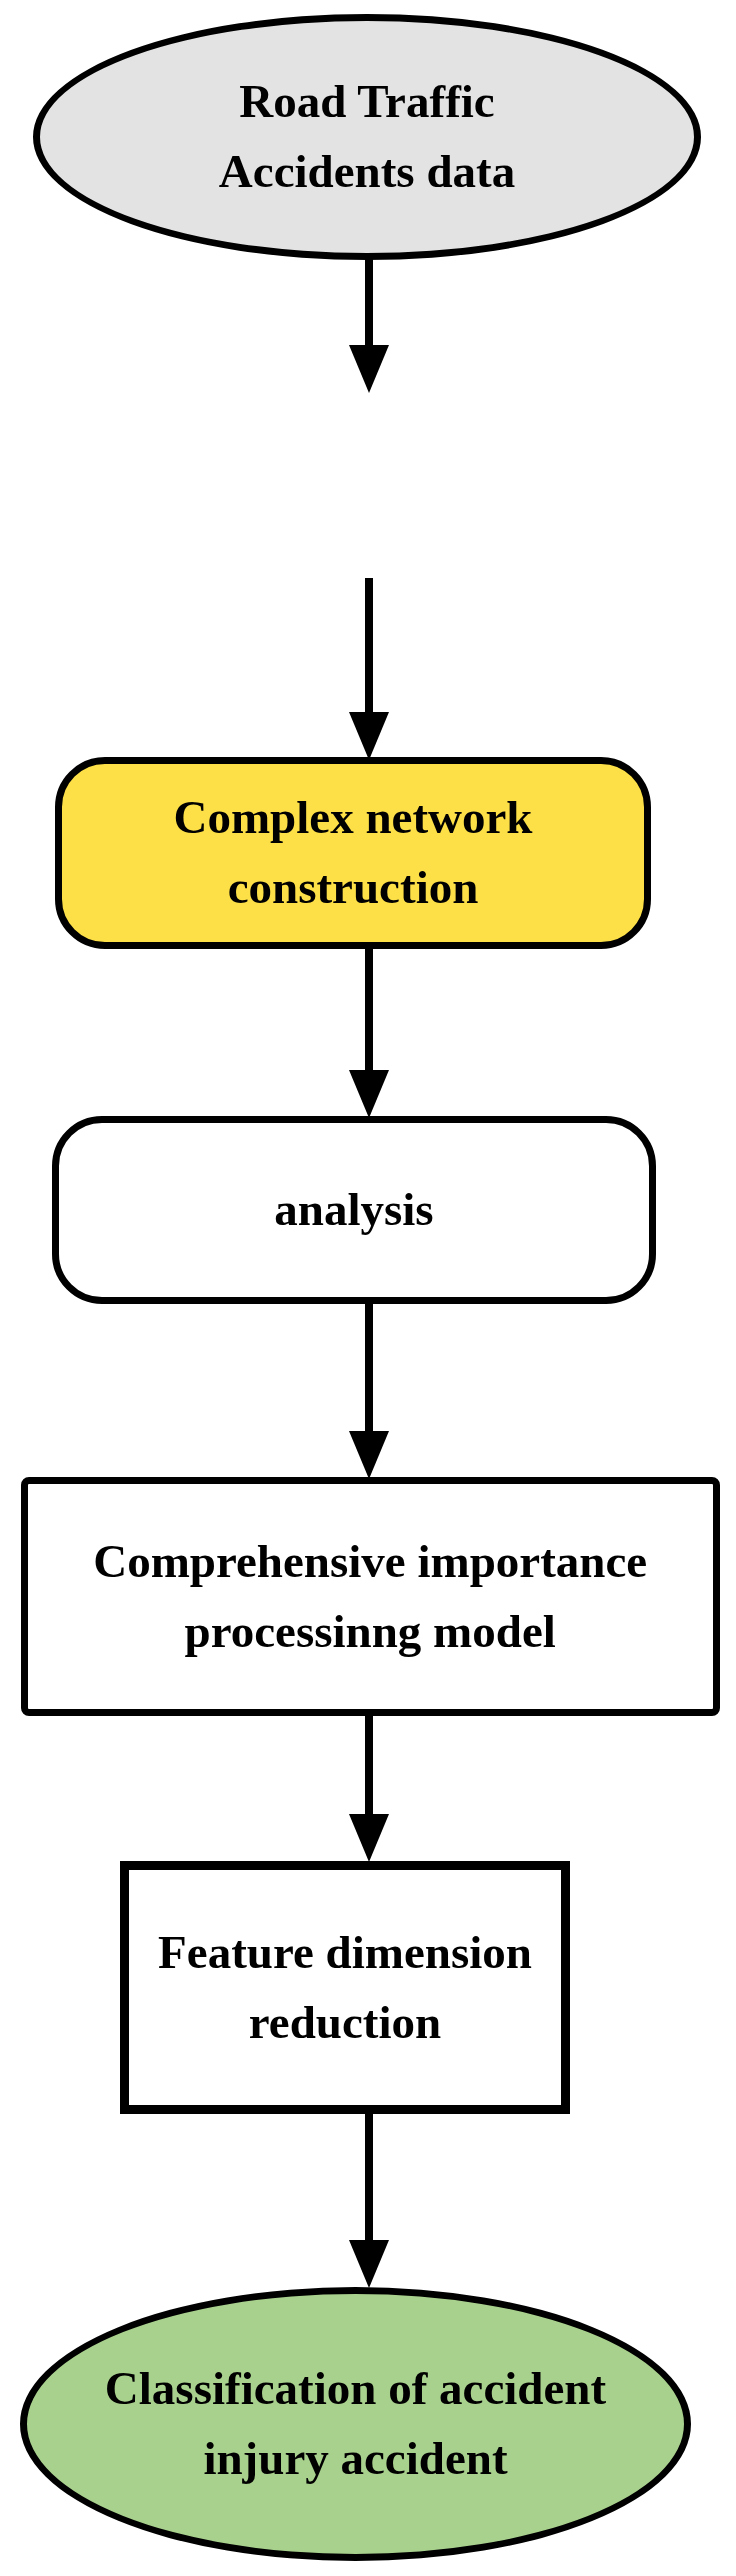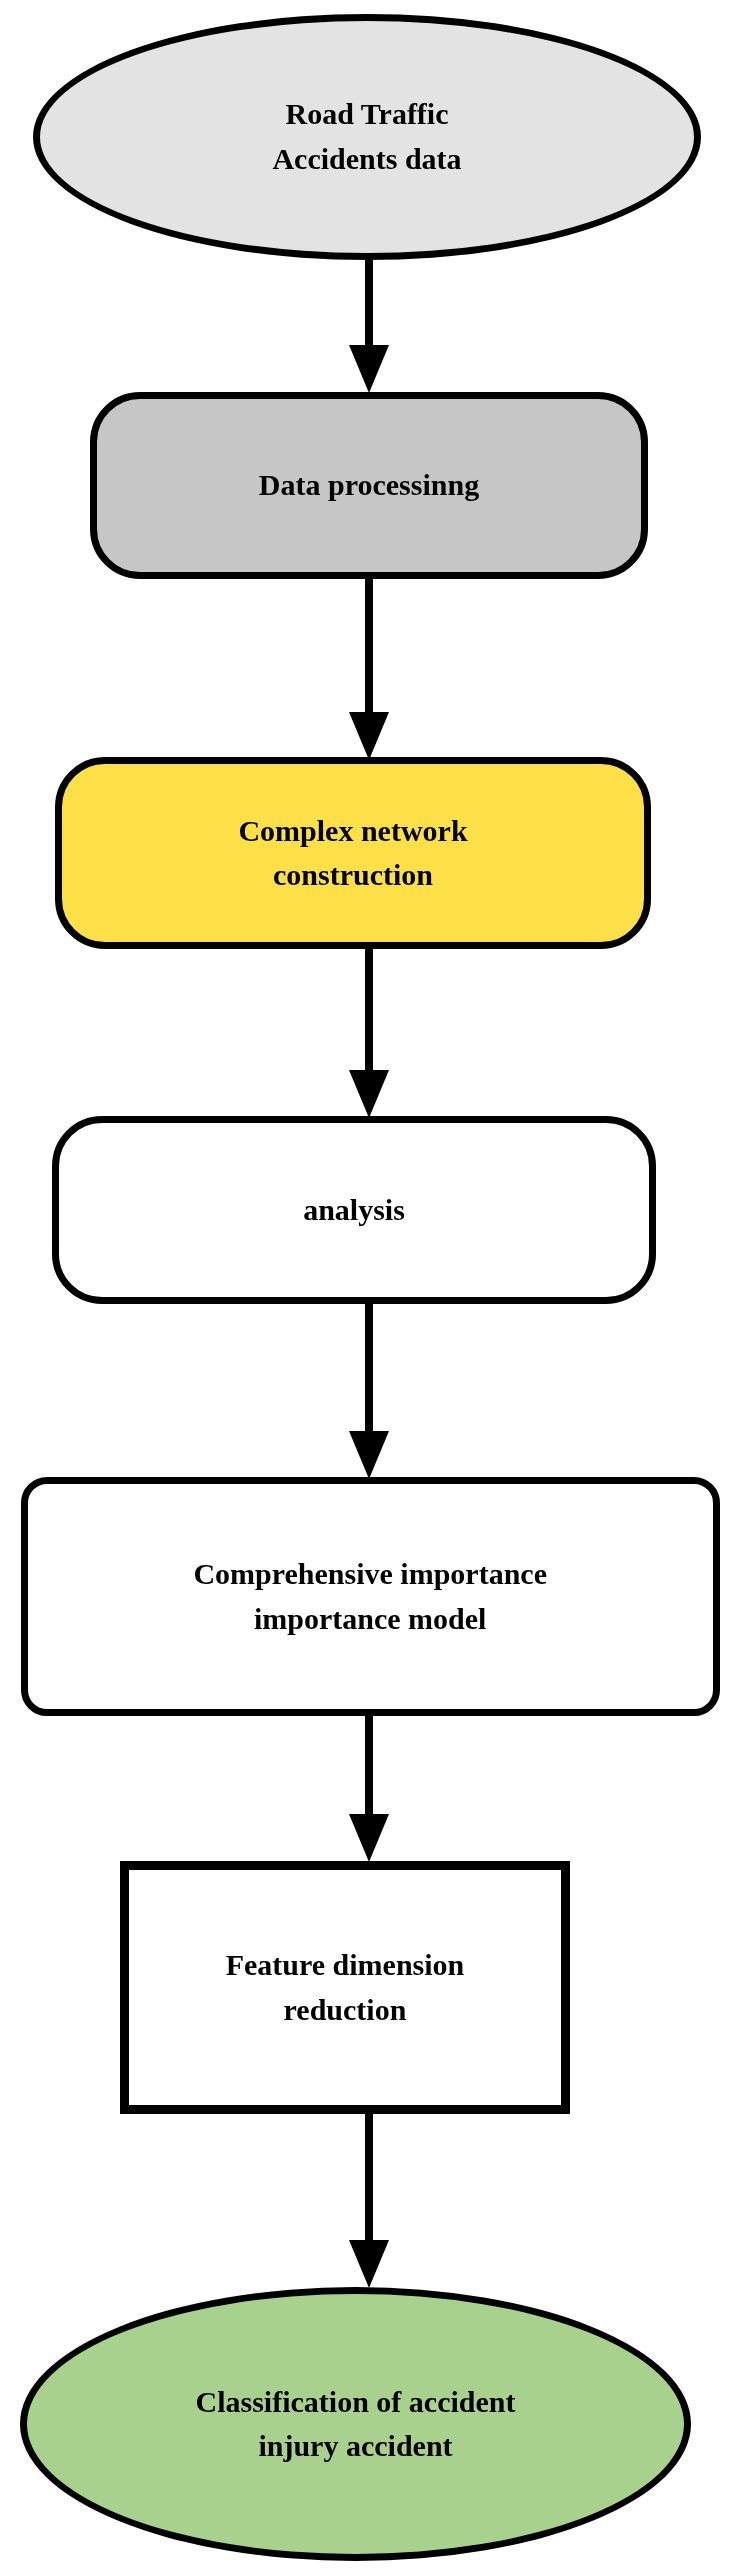--- a/index.html
+++ b/index.html
@@ -20,29 +20,29 @@
     box-sizing: border-box;
     border: 7.7px solid #000000;
     background: #ffffff;
     display: flex;
     flex-direction: column;
     justify-content: center;
     align-items: center;
     text-align: center;
   }
   .node .label-line {
-    font-size: 30px;
+    font-size: 47px;
     font-weight: bold;
     color: #000000;
     line-height: 1.48;
     white-space: nowrap;
   }
   .ellipse { border-radius: 50%; }
   .rounded { border-radius: 50px; }
-  .rounded-big { border-radius: 26px; }
+  .rounded-big { border-radius: 8px; }
   .sharp { border-radius: 0; border-width: 9.5px; }
   .arrow {
     position: absolute;
     width: 40px;
     display: flex;
     flex-direction: column;
     align-items: center;
   }
   .arrow .shaft {
     width: 7.7px;
@@ -65,23 +65,20 @@
   <div class="node ellipse" style="left: 33px; top: 13.8px; width: 668px; height: 246px; background-color: rgb(227, 227, 227);">
     <div class="label-line">Road Traffic</div>
     <div class="label-line">Accidents data</div>
   </div>
 
   <div class="arrow" style="left:349px; top:258px; height:135px;">
     <div class="shaft"></div>
     <div class="head"></div>
   </div>
 
-  <div class="node rounded" style="left: 90px; top: 392px; width: 558px; height: 187px; background-color: rgb(198, 198, 198);">
-    <div class="label-line">Data processinng</div>
-  </div>
 
   <div class="arrow" style="left:349px; top:578px; height:182px;">
     <div class="shaft"></div>
     <div class="head"></div>
   </div>
 
   <div class="node rounded" style="left: 55px; top: 757px; width: 596px; height: 192px; background-color: #fde047;">
     <div class="label-line">Complex network</div>
     <div class="label-line">construction</div>
   </div>
@@ -95,21 +92,21 @@
     <div class="label-line">analysis</div>
   </div>
 
   <div class="arrow" style="left:349px; top:1304px; height:175px;">
     <div class="shaft"></div>
     <div class="head"></div>
   </div>
 
   <div class="node rounded-big" style="left: 20.7px; top: 1477px; width: 699px; height: 239px; background-color: rgb(255, 255, 255);">
     <div class="label-line">Comprehensive importance</div>
-    <div class="label-line">importance model</div>
+    <div class="label-line">processinng model</div>
   </div>
 
   <div class="arrow" style="left:349px; top:1715px; height:147px;">
     <div class="shaft"></div>
     <div class="head"></div>
   </div>
 
   <div class="node sharp" style="left: 120px; top: 1861px; width: 450px; height: 253px; background-color: rgb(255, 255, 255);">
     <div class="label-line">Feature dimension</div>
     <div class="label-line">reduction</div>

